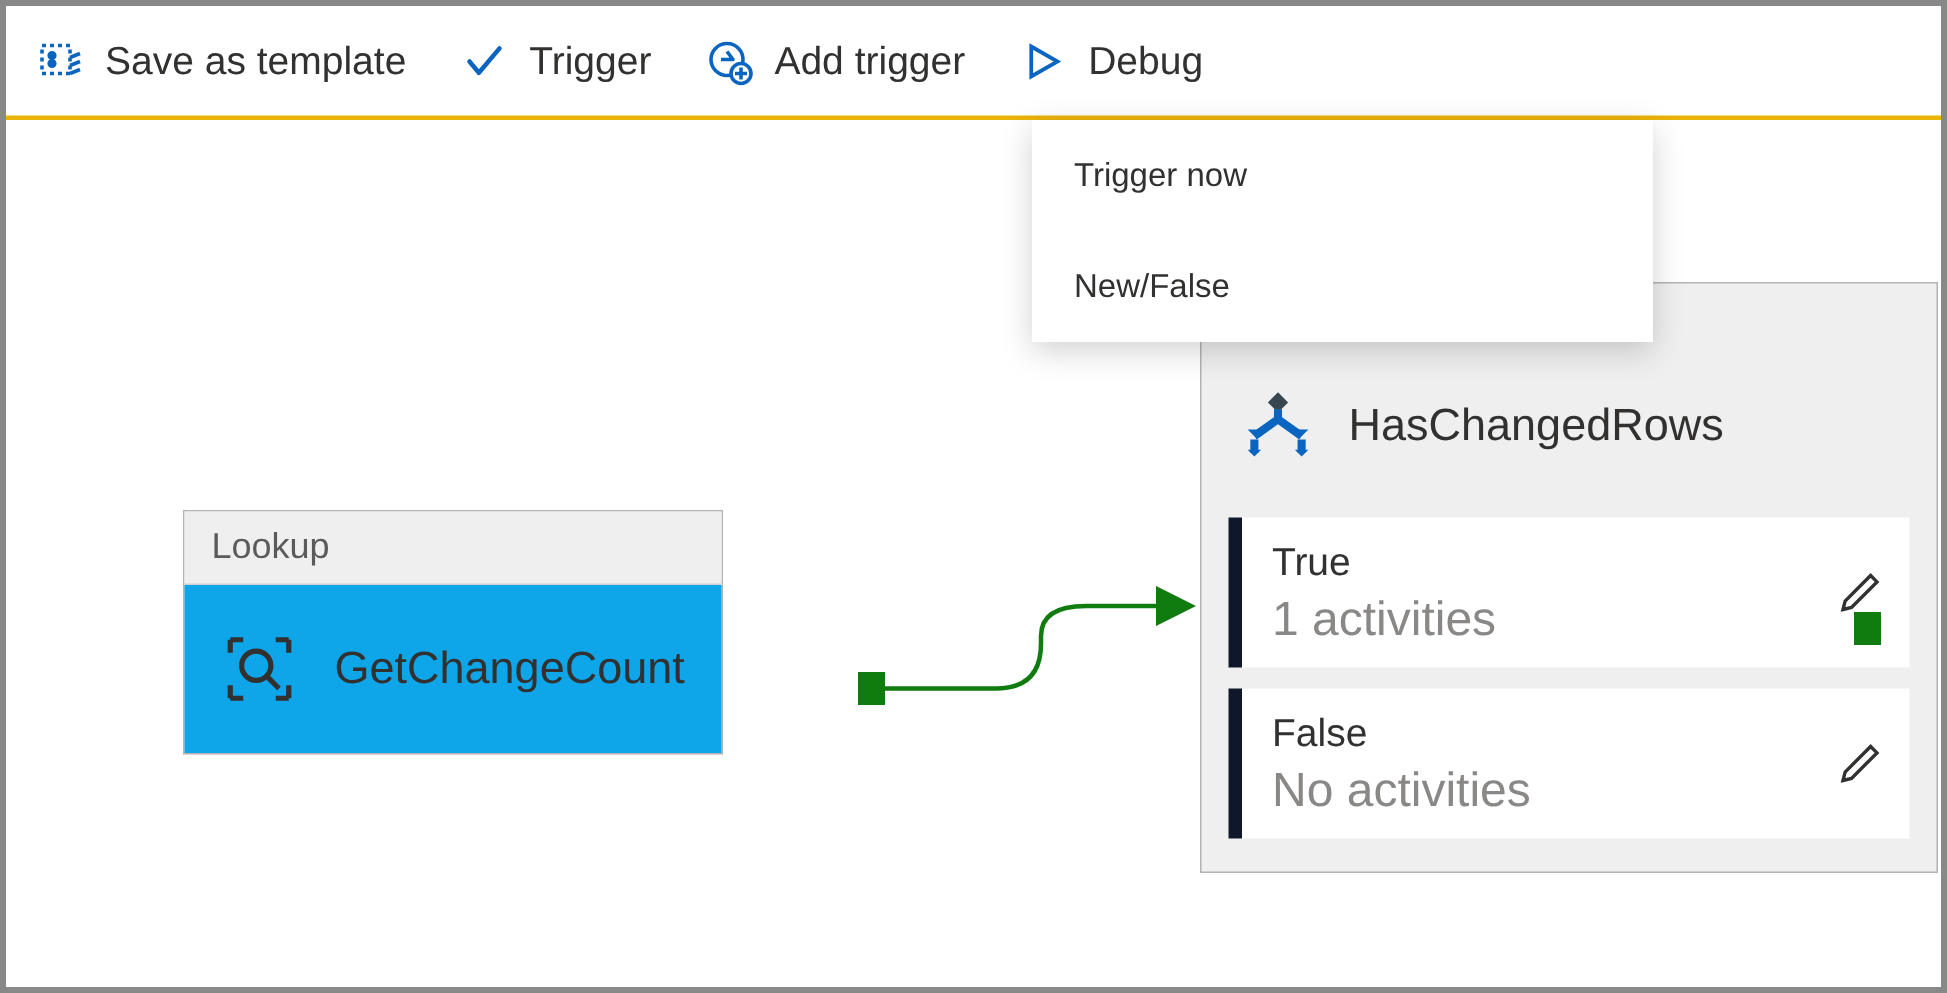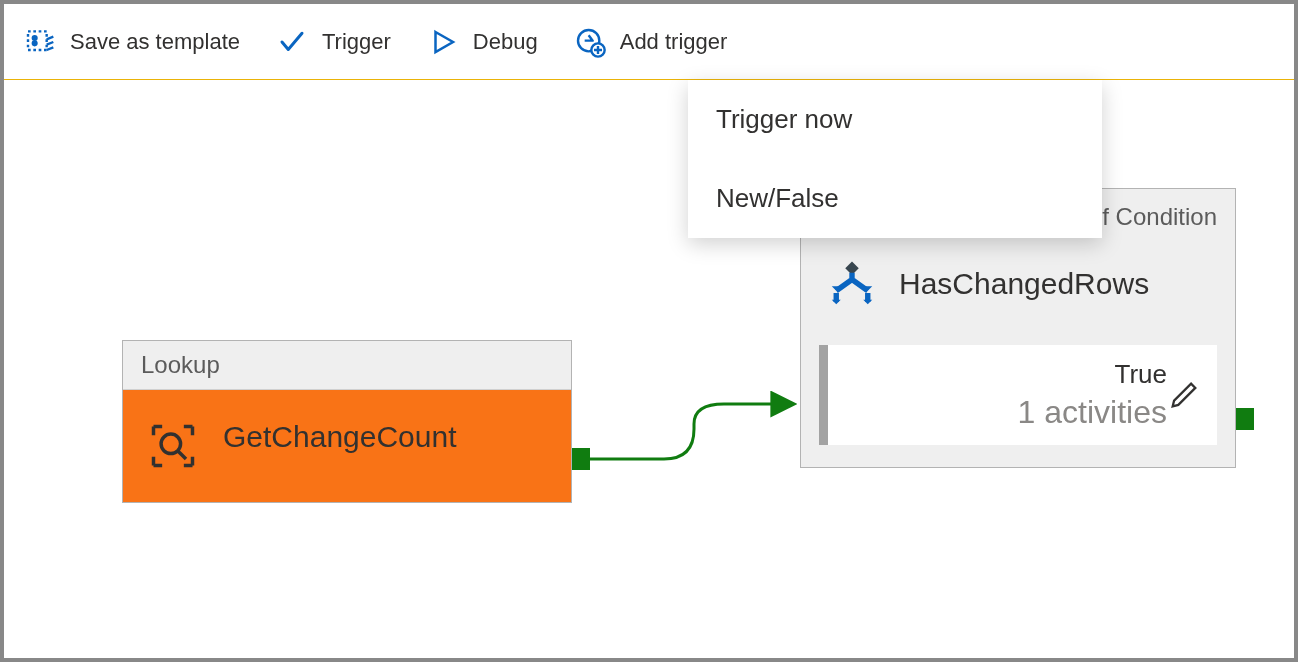--- a/index.html
+++ b/index.html
@@ -9,24 +9,24 @@
     width: 1298px;
     height: 662px;
     border: 4px solid #888;
     position: relative;
     overflow: hidden;
   }
   .toolbar {
     display: flex;
     align-items: center;
     height: 76px;
-    border-bottom: 1px solid #eab308;
+    border-bottom: 3px solid #eab308;
     padding: 0 20px;
     gap: 36px;
-    font-size: 22px;
+    font-size: 26px;
     color: #323130;
   }
   .tb-btn {
     display: flex;
     align-items: center;
     gap: 14px;
     cursor: pointer;
   }
   .tb-icon { width: 32px; height: 32px; display:flex; align-items:center; justify-content:center; }
 
@@ -34,82 +34,81 @@
     position: absolute;
     top: 76px;
     left: 684px;
     width: 414px;
     background: #fff;
     box-shadow: 0 6px 20px rgba(0,0,0,.18);
     z-index: 10;
   }
   .dropdown-item {
     padding: 24px 28px;
-    font-size: 26px;
+    font-size: 22px;
     color: #323130;
     cursor: pointer;
   }
 
   .canvas {
     position: absolute;
     top: 76px; left:0; right:0; bottom:0;
   }
 
   
   .node-lookup {
     position: absolute;
     left: 118px; top: 260px;
-    width: 450px;
+    width: 360px;
     border: 1px solid #b3b3b3;
     background: #f6f6f6;
   }
   .node-lookup .hdr {
     background: #efefef;
     border-bottom: 1px solid #d0d0d0;
     padding: 10px 18px;
     font-size: 24px;
     color: #5b5b5b;
   }
   .node-lookup .body {
-    display:flex; align-items:flex-start; gap:24px;
+    display:flex; align-items:center; gap:24px;
     padding: 30px 24px;
     font-size: 30px;
     color: #323130;
-    background:#f97316;
+    background:#0ea5e9;
   }
   .lookup-icon { width:52px; height:52px; }
 
   .stub {
     position:absolute;
     width:18px; height:22px;
     background:#107c10;
   }
   .stub.out { left:568px; top:368px; }
 
   
   .node-if {
     position:absolute;
     left:796px; top:108px;
-    width:436px;
+    width:492px;
     background:#efefef;
     border:1px solid #b3b3b3;
     padding: 0 18px 22px 18px;
-    text-align: right;
   }
   .node-if .title-row { padding: 14px 0 0 6px; font-size:24px; color:#5b5b5b; }
   .node-if .name-row {
     display:flex; align-items:center; gap:20px;
     padding: 26px 6px 20px 6px;
     font-size:30px; color:#323130;
   }
   .if-icon { width:54px; height:54px; }
 
   .branch {
     background:#fff;
-    border-left:9px solid #a3a3a3;
+    border-left:9px solid #0f172a;
     margin-top:14px;
     padding:14px 16px 14px 20px;
     display:flex; align-items:center;
   }
   .branch .txt { flex:1; }
   .branch .lbl { font-size:26px; color:#323130; }
   .branch .sub { font-size:32px; color:#8a8886; margin-top:4px; }
   .pencil { width:34px; height:34px; color:#323130; cursor:pointer; }
 
   .stub.out2 { left:1232px; top:328px; }
@@ -138,36 +137,36 @@
   <div class="tb-btn">
     <span class="tb-icon">
       <svg viewBox="0 0 24 24" width="30" height="30" fill="none" stroke="#0a65c1" stroke-width="2.4" stroke-linecap="round" stroke-linejoin="round">
         <path d="M4 12 L9 18 L20 5"></path>
       </svg>
     </span>
     <span>Trigger</span>
   </div>
   <div class="tb-btn">
     <span class="tb-icon">
-      <svg viewBox="0 0 24 24" width="30" height="30" fill="none" stroke="#0a65c1" stroke-width="2">
-        <path d="M6 4 L20 12 L6 20 Z"></path>
-      </svg>
-    </span>
-    <span>Debug</span>
-  </div>
-  <div class="tb-btn">
-    <span class="tb-icon">
       <svg viewBox="0 0 24 24" width="34" height="34" fill="none" stroke="#0a65c1" stroke-width="1.8">
         <circle cx="11" cy="11" r="8"></circle>
         <path d="M8 11 L14 11 L11 7" stroke-linejoin="round"></path>
         <circle cx="18" cy="18" r="5" fill="#fff"></circle>
         <path d="M18 15 v6 M15 18 h6"></path>
       </svg>
     </span>
     <span>Add trigger</span>
+  </div>
+  <div class="tb-btn">
+    <span class="tb-icon">
+      <svg viewBox="0 0 24 24" width="30" height="30" fill="none" stroke="#0a65c1" stroke-width="2">
+        <path d="M6 4 L20 12 L6 20 Z"></path>
+      </svg>
+    </span>
+    <span>Debug</span>
   </div>
 </div>
 
 <div class="dropdown">
   <div class="dropdown-item">Trigger now</div>
   <div class="dropdown-item">New/False</div>
 </div>
 
 <div class="canvas">
 
@@ -220,16 +219,27 @@
         <div class="lbl">True</div>
         <div class="sub">1 activities</div>
       </div>
       <span class="pencil">
         <svg viewBox="0 0 24 24" width="34" height="34" fill="none" stroke="#323130" stroke-width="1.6">
           <path d="M4 20 L8 19 L20 7 L17 4 L5 16 Z"></path>
         </svg>
       </span>
     </div>
 
+    <div class="branch">
+      <div class="txt">
+        <div class="lbl">False</div>
+        <div class="sub">No activities</div>
+      </div>
+      <span class="pencil">
+        <svg viewBox="0 0 24 24" width="34" height="34" fill="none" stroke="#323130" stroke-width="1.6">
+          <path d="M4 20 L8 19 L20 7 L17 4 L5 16 Z"></path>
+        </svg>
+      </span>
+    </div>
   </div>
   <div class="stub out2"></div>
 
 </div>
 
 </body></html>

